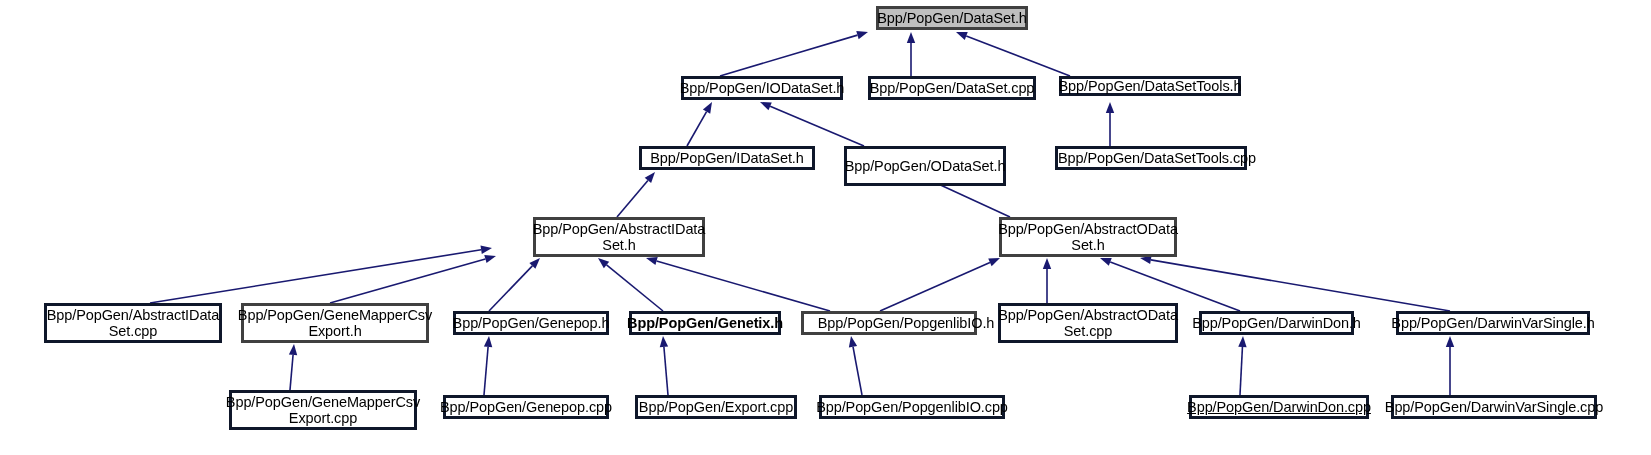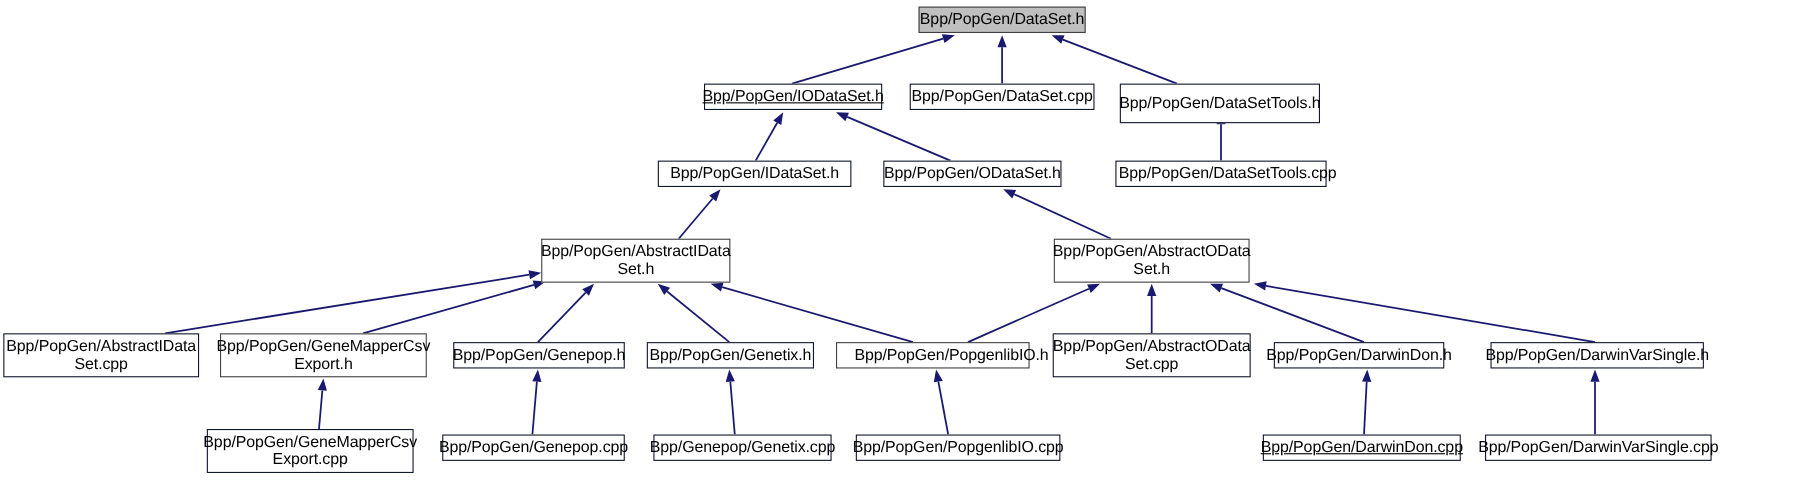--- a/index.html
+++ b/index.html
@@ -22,32 +22,33 @@
   #graph-svg {
     position: absolute;
     left: 0;
     top: 0;
     width: 1651px;
     height: 455px;
   }
   .node {
     position: absolute;
     box-sizing: border-box;
-    border: 1px solid #0f172a;
+    border: 3px solid #0f172a;
     background: #ffffff;
     display: flex;
     align-items: center;
     justify-content: center;
     text-align: center;
     font-size: 14.5px;
     line-height: 16.5px;
     color: #000000;
     letter-spacing: -0.1px;
     white-space: pre-line;
     z-index: 5;
+    margin-left: 41px;
   }
   .node.root {
     background: #bfbfbf;
     border-color: #404040;
   }
   .node.thick {
     border-color: #404040;
   }
   .edge-line {
     stroke: #191970;
@@ -106,42 +107,42 @@
       <polygon points="663,336 668.1138727241151,346.6060504317843 659.7438749629808,347.3153722759482" class="edge-head"></polygon>
       <line x1="862" y1="395" x2="853.016106714784" y2="346.81366328838675" class="edge-line"></line>
       <polygon points="851,336 857.1449599703499,346.0438770881965 848.8872534592181,347.583449488577" class="edge-head"></polygon>
       <line x1="1240" y1="395" x2="1242.441399620521" y2="346.98580746308824" class="edge-line"></line>
       <polygon points="1243,336 1246.635980651882,347.1990912443439 1238.24681858916,346.7725236818326" class="edge-head"></polygon>
       <line x1="1450" y1="395" x2="1450" y2="347" class="edge-line"></line>
       <polygon points="1450,336 1454.2,347 1445.8,347" class="edge-head"></polygon>
     </svg>
   <div id="nodes-layer">
       <div class="node root thick" style="left: 835px; top: 6px; width: 152px; height: 24px;">Bpp/PopGen/DataSet.h</div>
-      <div class="node" style="left: 640px; top: 76px; width: 162px; height: 24px; text-decoration: underline;">Bpp/PopGen/IODataSet.h</div>
+      <div class="node" style="left: 640px; top: 76px; width: 162px; height: 24px;">Bpp/PopGen/IODataSet.h</div>
       <div class="node" style="left: 827px; top: 76px; width: 168px; height: 24px;">Bpp/PopGen/DataSet.cpp</div>
-      <div class="node" style="left: 1018px; top: 76px; width: 182px; height: 36px;">Bpp/PopGen/DataSetTools.h</div>
+      <div class="node" style="left: 1018px; top: 76px; width: 182px; height: 20px;">Bpp/PopGen/DataSetTools.h</div>
       <div class="node" style="left: 598px; top: 146px; width: 176px; height: 24px;">Bpp/PopGen/IDataSet.h</div>
-      <div class="node" style="left: 803px; top: 146px; width: 162px; height: 24px;">Bpp/PopGen/ODataSet.h</div>
+      <div class="node" style="left: 803px; top: 146px; width: 162px; height: 40px;">Bpp/PopGen/ODataSet.h</div>
       <div class="node" style="left: 1014px; top: 146px; width: 192px; height: 24px; padding-left: 12px;">Bpp/PopGen/DataSetTools.cpp</div>
       <div class="node thick" style="left: 492px; top: 217px; width: 172px; height: 40px;">Bpp/PopGen/AbstractIData
 Set.h</div>
       <div class="node thick" style="left: 958px; top: 217px; width: 178px; height: 40px;">Bpp/PopGen/AbstractOData
 Set.h</div>
       <div class="node" style="left: 3px; top: 303px; width: 178px; height: 40px;">Bpp/PopGen/AbstractIData
 Set.cpp</div>
       <div class="node thick" style="left: 200px; top: 303px; width: 188px; height: 40px;">Bpp/PopGen/GeneMapperCsv
 Export.h</div>
       <div class="node" style="left: 412px; top: 311px; width: 156px; height: 24px;">Bpp/PopGen/Genepop.h</div>
-      <div class="node" style="left: 588px; top: 311px; width: 152px; height: 24px;">Bpp/PopGen/Genetix.h</div>
+      <div class="node" style="left: 588px; top: 311px; width: 152px; height: 24px; font-weight: bold;">Bpp/PopGen/Genetix.h</div>
       <div class="node thick" style="left: 760px; top: 311px; width: 176px; height: 24px; padding-left: 34px;">Bpp/PopGen/PopgenlibIO.h</div>
       <div class="node" style="left: 957px; top: 303px; width: 180px; height: 40px;">Bpp/PopGen/AbstractOData
 Set.cpp</div>
       <div class="node" style="left: 1158px; top: 311px; width: 155px; height: 24px;">Bpp/PopGen/DarwinDon.h</div>
       <div class="node" style="left: 1355px; top: 311px; width: 194px; height: 24px; text-align: center;">Bpp/PopGen/DarwinVarSingle.h</div>
       <div class="node" style="left: 188px; top: 390px; width: 188px; height: 40px;">Bpp/PopGen/GeneMapperCsv
 Export.cpp</div>
       <div class="node" style="left: 402px; top: 395px; width: 166px; height: 24px;">Bpp/PopGen/Genepop.cpp</div>
-      <div class="node" style="left: 594px; top: 395px; width: 162px; height: 24px;">Bpp/Genepop/Genetix.cpp</div>
+      <div class="node" style="left: 594px; top: 395px; width: 162px; height: 24px;">Bpp/PopGen/Export.cpp</div>
       <div class="node" style="left: 778px; top: 395px; width: 186px; height: 24px;">Bpp/PopGen/PopgenlibIO.cpp</div>
       <div class="node" style="left: 1148px; top: 395px; width: 180px; height: 24px; text-decoration: underline;">Bpp/PopGen/DarwinDon.cpp</div>
       <div class="node" style="left: 1350px; top: 395px; width: 206px; height: 24px;">Bpp/PopGen/DarwinVarSingle.cpp</div>
     </div>
 </div>
 
 </body></html>

